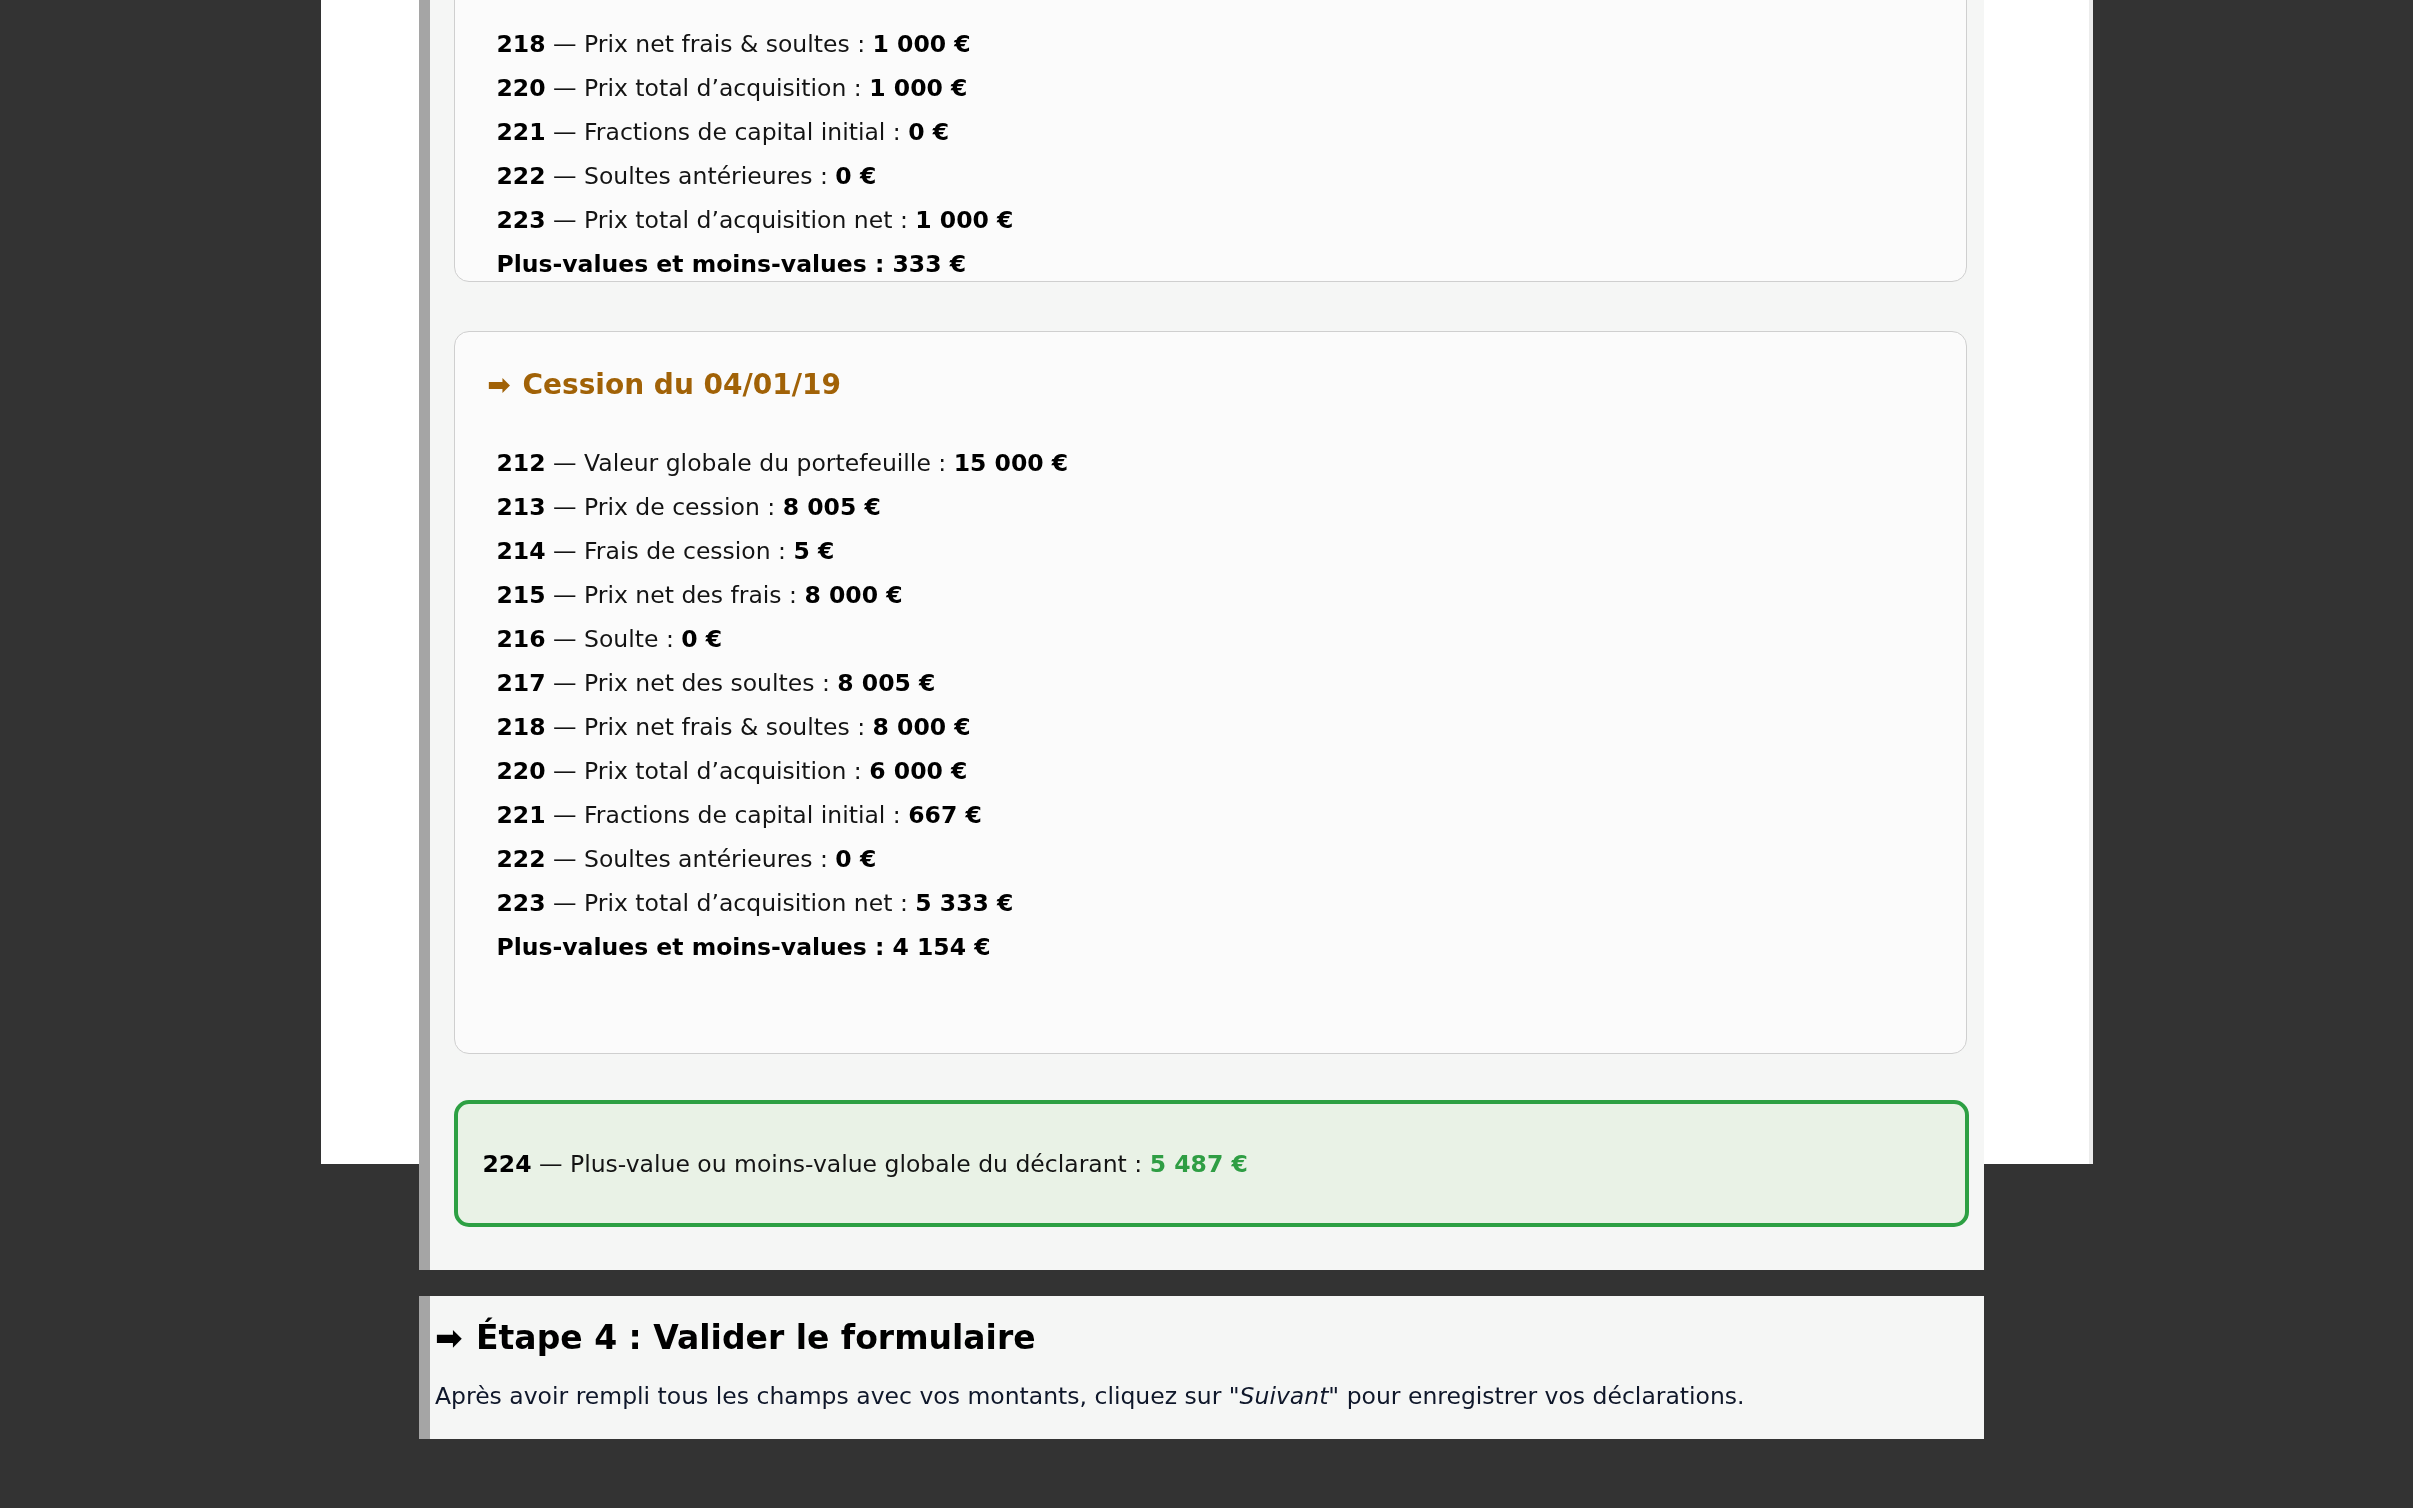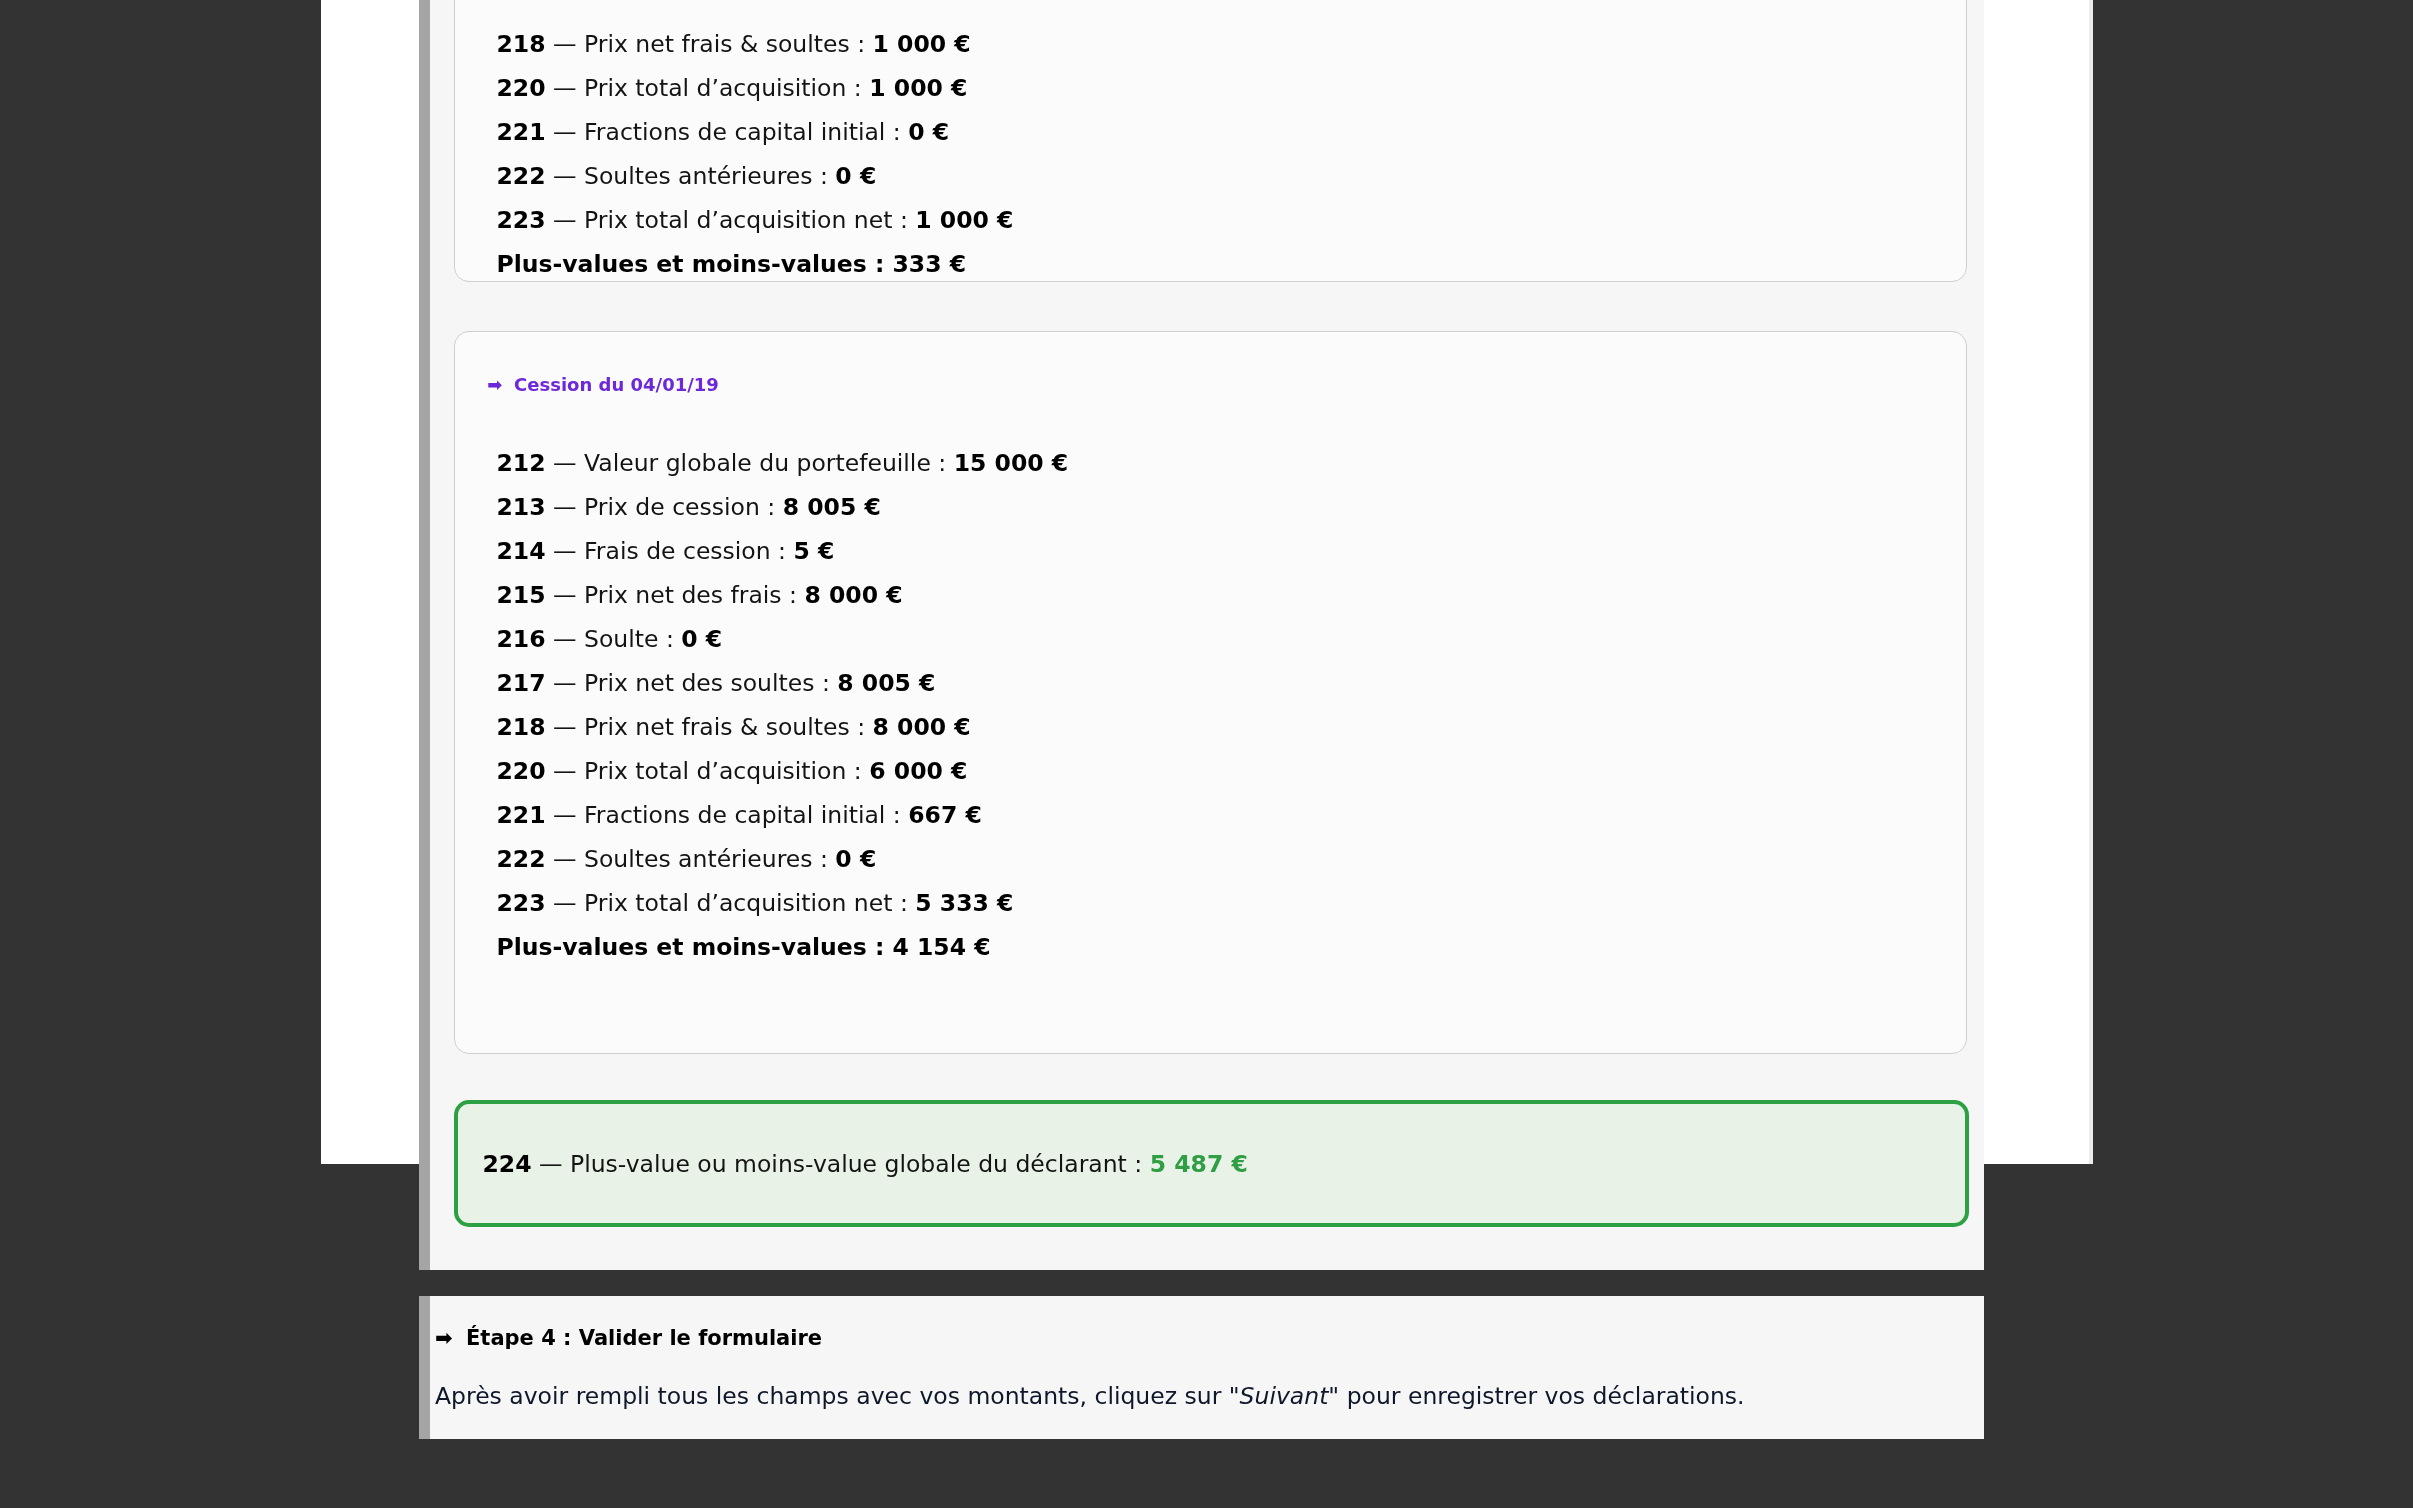--- a/index.html
+++ b/index.html
@@ -41,22 +41,22 @@
     left: 23.5px;
     right: 17px;
     background: #fbfbfb;
     border: 1.7px solid #cfcfcf;
     border-radius: 15px;
     box-sizing: border-box;
   }
   .box1 { top: -67px; height: 349px; padding: 53px 34px 0 42px; }
   .box2 { top: 331px; height: 723px; padding: 32px 34px 0 42px; }
   .box-heading {
-    color: #6d28d9;
-    font-size: 18px;
+    color: #a16207;
+    font-size: 28px;
     font-weight: bold;
     line-height: 42px;
     margin-left: -9.2px;
     white-space: nowrap;
   }
   .box-heading .heading-text { margin-left: 11.7px; }
   .rows { margin-top: 35px; }
   .row {
     font-size: 23.5px;
     line-height: 44px;
@@ -76,21 +76,21 @@
     border: 4.2px solid #2da043;
     border-radius: 15px;
     box-sizing: border-box;
     padding: 38px 34px 0 25px;
   }
   .green-box .row .value { color: #2f9e44; font-weight: bold; }
   .quote-step { padding: 0 0 0 5px; }
   .step4 { top: 1296px; height: 143px; padding-top: 22px; }
   .step5 { top: 1462px; height: 46px; padding-top: 25px; }
   .step-heading {
-    font-size: 21px;
+    font-size: 33px;
     font-weight: bold;
     color: #000000;
     line-height: 40px;
     white-space: nowrap;
   }
   .step-heading .heading-text { margin-left: 13.4px; }
   .step-para {
     font-size: 23.5px;
     color: #0f172a;
     line-height: 40px;

